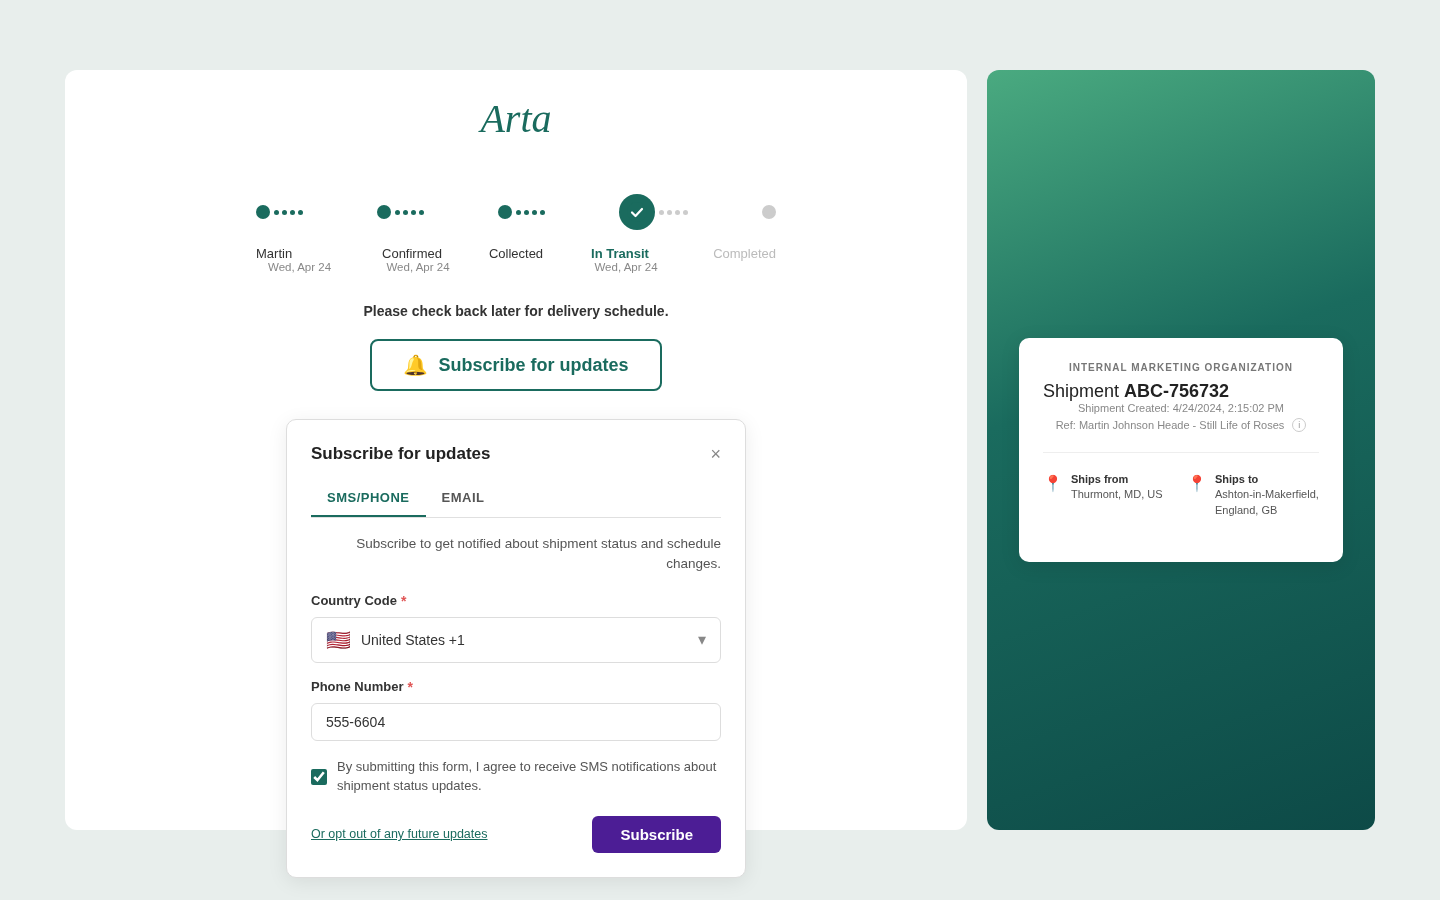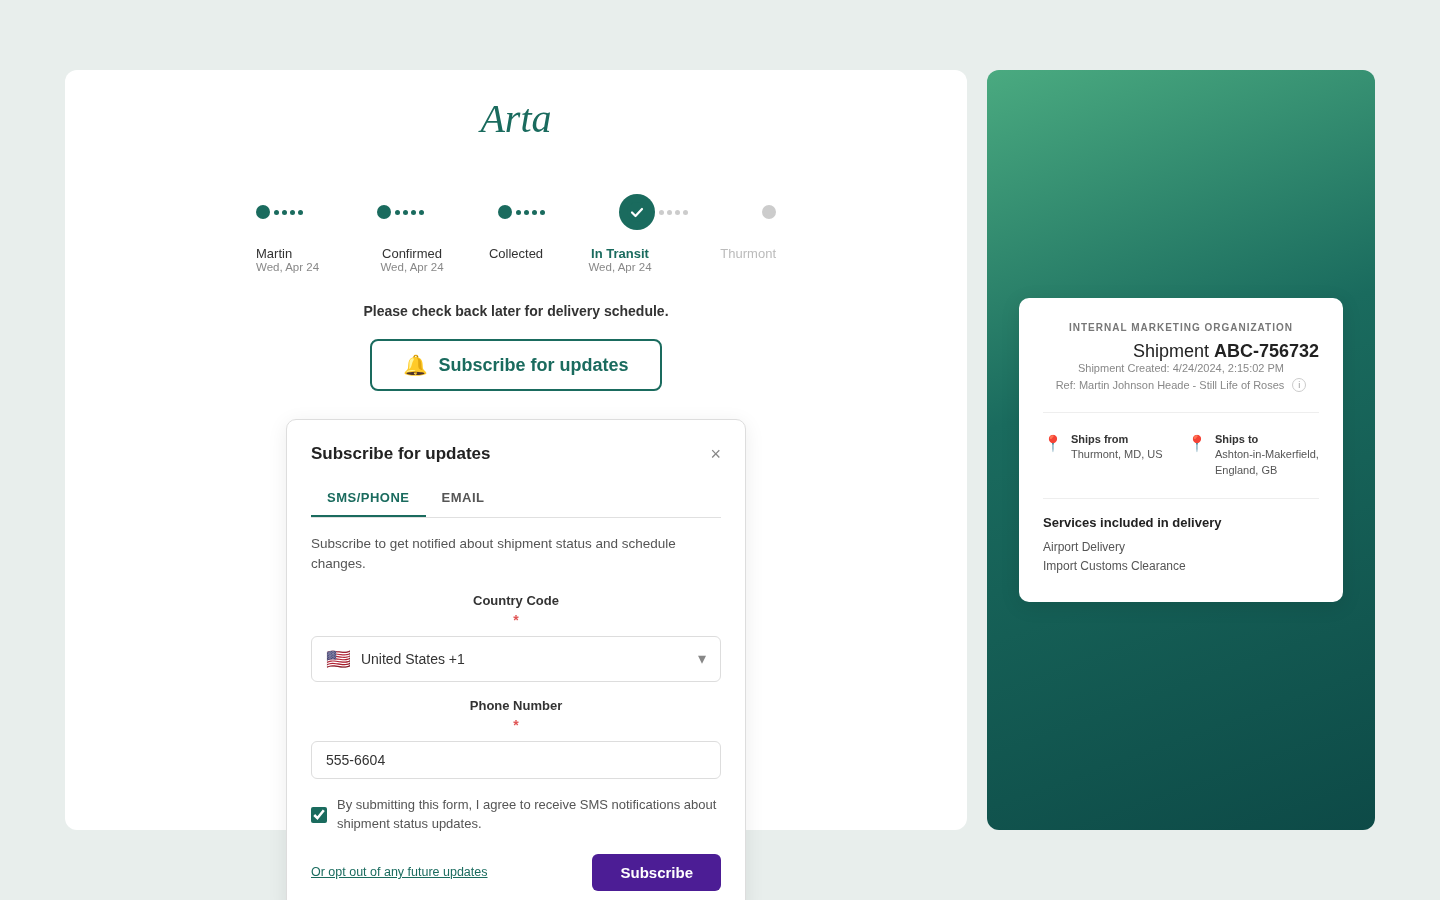--- a/index.html
+++ b/index.html
@@ -93,20 +93,21 @@
     }
 
     .step-name.active {
       font-weight: 600;
       color: #1a6b5e;
     }
 
     .step-date {
       font-size: 11.5px;
       color: #888;
+      margin-left: 12px;
     }
 
     .check-later {
       font-size: 14px;
       font-weight: 600;
       color: #333;
       margin-bottom: 20px;
     }
 
     
@@ -185,31 +186,31 @@
     .modal-tab.active {
       color: #1a6b5e;
       border-bottom: 2px solid #1a6b5e;
     }
 
     .modal-description {
       font-size: 13.5px;
       color: #555;
       margin-bottom: 18px;
       line-height: 1.5;
+      text-align: right;
     }
 
     .form-label {
       font-size: 13px;
       font-weight: 600;
       color: #333;
       margin-bottom: 8px;
       display: flex;
       align-items: center;
       gap: 4px;
-      flex-direction: column;
     }
 
     .required-star {
       color: #e05555;
       font-size: 14px;
     }
 
     .country-select {
       width: 100%;
       border: 1px solid #ddd;
@@ -326,21 +327,21 @@
       text-align: center;
       font-size: 10px;
       font-weight: 600;
       color: #777;
       letter-spacing: 1px;
       text-transform: uppercase;
       margin-bottom: 8px;
     }
 
     .shipment-id {
-      text-align: right;
+      text-align: left;
       font-size: 18px;
       color: #222;
       font-weight: 400;
     }
 
     .shipment-id strong {
       font-weight: 700;
     }
 
     .shipment-created {
@@ -538,21 +539,21 @@
       </div>
       <div class="step-label-wrap" style="flex:1; align-items:center;">
         <span class="step-name">Collected</span>
         <span class="step-date"></span>
       </div>
       <div class="step-label-wrap" style="flex:1; align-items:center;">
         <span class="step-name active">In Transit</span>
         <span class="step-date">Wed, Apr 24</span>
       </div>
       <div class="step-label-wrap" style="flex:1; align-items:flex-end;">
-        <span class="step-name" style="color:#bbb;">Thurmont</span>
+        <span class="step-name" style="color:#bbb;">Completed</span>
         <span class="step-date"></span>
       </div>
     </div>
 
     <p class="check-later">Please check back later for delivery schedule.</p>
 
     <button class="subscribe-btn">
       <span class="bell-icon">🔔</span>
       <span>Subscribe for updates</span>
     </button>
@@ -628,20 +629,15 @@
         </div>
         <div class="location-item">
           <span class="pin-icon">📍</span>
           <div>
             <div class="location-label">Ships to</div>
             <div class="location-value">Ashton-in-Makerfield, England, GB</div>
           </div>
         </div>
       </div>
 
-      <div class="services-section">
-        <div class="services-title">Services included in delivery</div>
-        <div class="service-item">Airport Delivery</div>
-        <div class="service-item">Import Customs Clearance</div>
-      </div>
     </div>
   </div>
 </div>
 
 </body></html>

